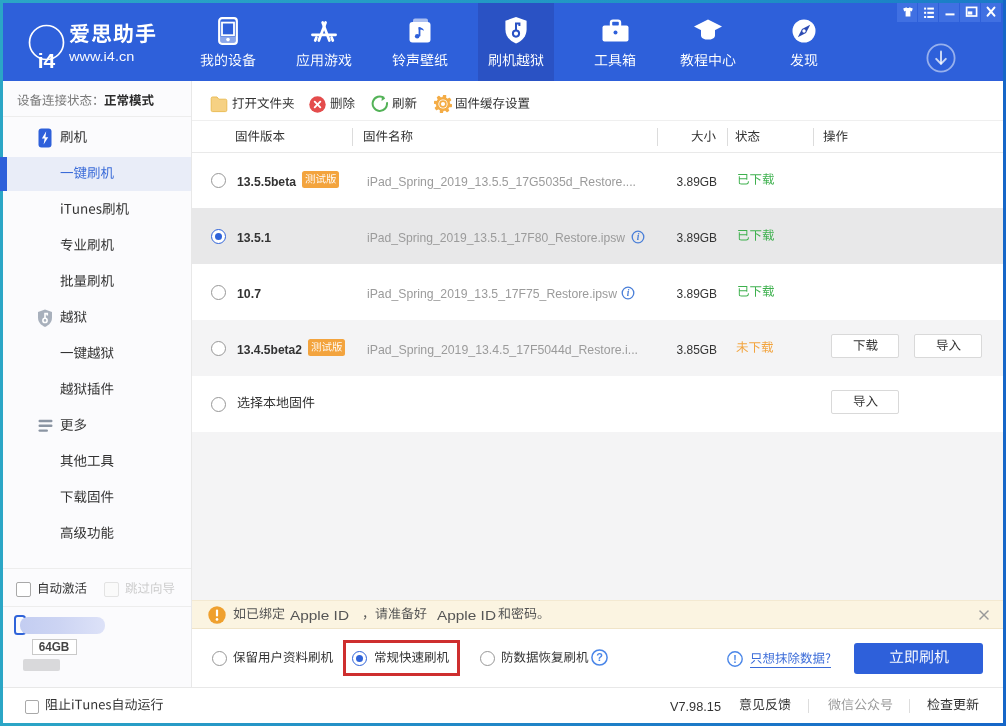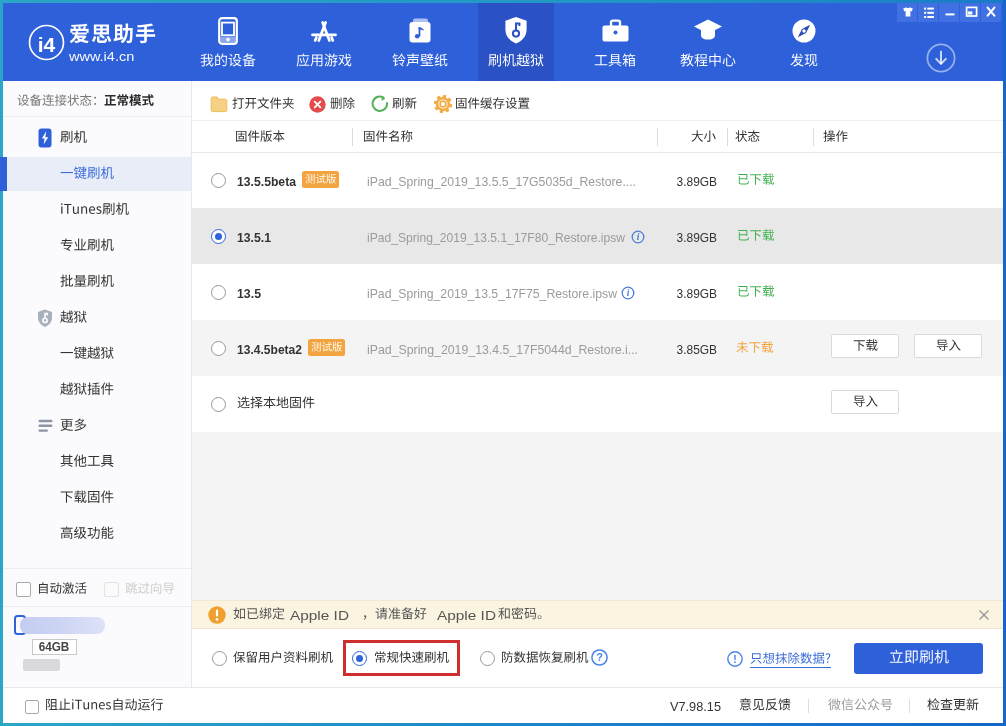--- a/index.html
+++ b/index.html
@@ -13,21 +13,21 @@
 <div class="ab" style="left:192px;top:264px;width:811px;height:56px;background:#fff"></div>
 <div class="ab" style="left:192px;top:320px;width:811px;height:56px;background:#f4f4f5"></div>
 <div class="ab" style="left:192px;top:376px;width:811px;height:56px;background:#fff"></div>
 <div class="ab" style="left:192px;top:432px;width:811px;height:168px;background:#f4f4f5"></div>
 <div class="ab" style="left:192px;top:600px;width:811px;height:29px;background:#fbf4e1;border-top:1px solid #f3e9d1;border-bottom:1px solid #f0e4c8;box-sizing:border-box"></div>
 <div class="ab" style="left:192px;top:629px;width:811px;height:58px;background:#fff"></div>
 <div class="ab" style="left:3px;top:687px;width:1000px;height:36px;background:#fff;border-top:1px solid #e8e8e8;box-sizing:border-box"></div>
 <svg class="ab" style="left:28px;top:24px" width="37" height="37">
     <circle cx="18.5" cy="18.5" r="17" fill="none" stroke="#fff" stroke-width="1.7"></circle>
   </svg>
-<div class="ab" style="left:46.5px;top:45px;transform:translate(-50%,-50%) scaleX(1.0000);font-family:'Liberation Sans',sans-serif;font-size:21px;color:#fff;font-weight:700;white-space:pre">i4</div>
+<div class="ab" style="left:46.5px;top:61px;transform:translate(-50%,-50%) scaleX(1.0000);font-family:'Liberation Sans',sans-serif;font-size:21px;color:#fff;font-weight:700;white-space:pre">i4</div>
 <svg style="position:absolute;left:69px;top:19.9px;overflow:visible;" width="88" height="30">
     <g fill="#fff" transform="translate(0 21.4) scale(0.021000)">
       <use href="#g0b" x="0"></use>
       <use href="#g1b" x="1048"></use>
       <use href="#g2b" x="2095"></use>
       <use href="#g3b" x="3143"></use>
     </g>
   </svg>
 <div class="ab" style="left:69px;top:55.5px;transform:translate(0,-50%) scaleX(1.0729);transform-origin:left center;font-family:'Liberation Sans',sans-serif;font-size:13.5px;color:rgba(255,255,255,.96);font-weight:normal;white-space:pre">www.i4.cn</div>
 <svg style="position:absolute;left:200.0px;top:50.6px;overflow:visible;" width="56" height="20">
@@ -434,21 +434,21 @@
   </svg>
 <div class="ab" style="right:289px;top:236.5px;transform:translate(0,-50%) scaleX(0.9187);transform-origin:right center;font-family:'Liberation Sans',sans-serif;font-size:13px;color:#333;font-weight:normal;white-space:pre">3.89GB</div>
 <svg style="position:absolute;left:737px;top:226.7px;overflow:visible;" width="38" height="18">
     <g fill="#3db04d" transform="translate(0 12.8) scale(0.012500)">
       <use href="#g91" x="0"></use>
       <use href="#g56" x="1000"></use>
       <use href="#g57" x="2000"></use>
     </g>
   </svg>
 <div class="ab" style="left:210.5px;top:284.5px;width:15px;height:15px;border:1.5px solid #979797;border-radius:50%;background:#fff;box-sizing:border-box"></div>
-<div class="ab" style="left:237px;top:292.5px;transform:translate(0,-50%) scaleX(0.9486);transform-origin:left center;font-family:'Liberation Sans',sans-serif;font-size:13px;color:#333;font-weight:700;white-space:pre">13.5</div>
+<div class="ab" style="left:237px;top:292.5px;transform:translate(0,-50%) scaleX(0.9486);transform-origin:left center;font-family:'Liberation Sans',sans-serif;font-size:13px;color:#333;font-weight:700;white-space:pre">10.7</div>
 <div class="ab" style="left:367px;top:292.5px;transform:translate(0,-50%) scaleX(0.9400);transform-origin:left center;font-family:'Liberation Sans',sans-serif;font-size:13px;color:#9b9b9b;font-weight:normal;white-space:pre">iPad_Spring_2019_13.5_17F75_Restore.ipsw</div>
 <svg class="ab" style="left:620.5px;top:285.5px" width="14" height="14">
     <circle cx="7" cy="7" r="5.8" fill="none" stroke="#4a7fd8" stroke-width="1.3"></circle>
     <text x="7" y="10.3" font-family="Liberation Serif" font-style="italic" font-weight="bold" font-size="9.5" fill="#4a7fd8" text-anchor="middle">i</text>
   </svg>
 <div class="ab" style="right:289px;top:292.5px;transform:translate(0,-50%) scaleX(0.9187);transform-origin:right center;font-family:'Liberation Sans',sans-serif;font-size:13px;color:#333;font-weight:normal;white-space:pre">3.89GB</div>
 <svg style="position:absolute;left:737px;top:282.7px;overflow:visible;" width="38" height="18">
     <g fill="#3db04d" transform="translate(0 12.8) scale(0.012500)">
       <use href="#g91" x="0"></use>
       <use href="#g56" x="1000"></use>

